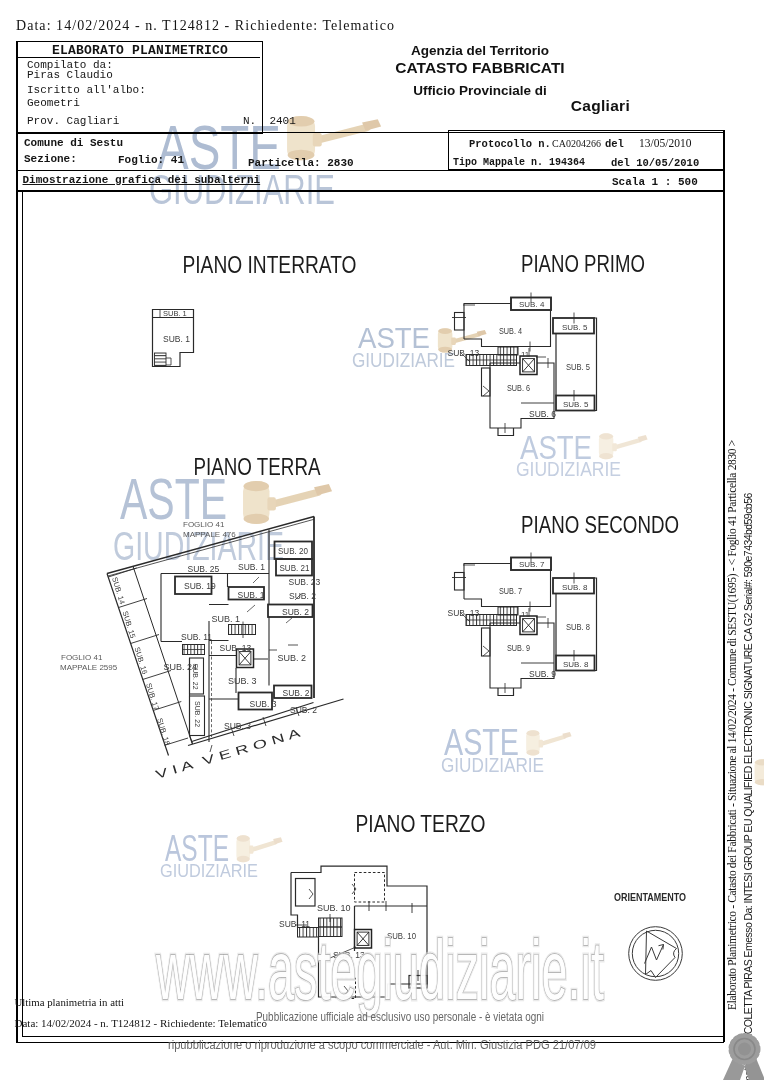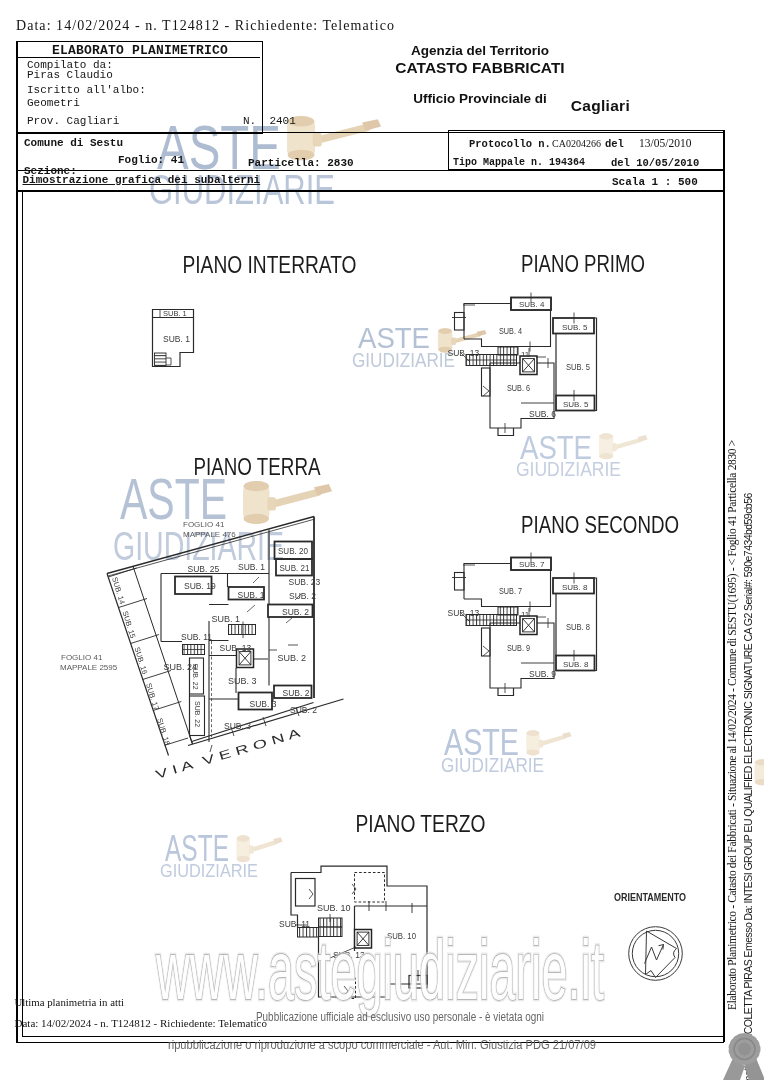--- a/index.html
+++ b/index.html
@@ -66,25 +66,25 @@
 <div class="ln" style="left:18px;top:57px;width:242px;height:1.4px;"></div>
 <div class="abs mono" style="left:27px;top:58.5px;font-size:11px;">Compilato da:</div>
 <div class="abs mono" style="left:27px;top:68.5px;font-size:11px;">Piras Claudio</div>
 <div class="abs mono" style="left:27px;top:84px;font-size:11px;">Iscritto all'albo:</div>
 <div class="abs mono" style="left:27px;top:97px;font-size:11px;">Geometri</div>
 <div class="abs mono" style="left:27px;top:114.5px;font-size:11px;">Prov. Cagliari</div>
 <div class="abs mono" style="left:195px;top:114.5px;font-size:11px;padding-left:48px;">N.&nbsp;&nbsp;2401</div>
 
 <div class="abs" style="left:330px;top:43px;width:300px;text-align:center;font-weight:bold;font-size:13.5px;color:#111;">Agenzia del Territorio</div>
 <div class="abs" style="left:330px;top:59px;width:300px;text-align:center;font-weight:bold;font-size:15.5px;color:#111;">CATASTO FABBRICATI</div>
-<div class="abs" style="left:330px;top:82.5px;width:300px;text-align:center;font-weight:bold;font-size:13.5px;color:#111;margin-top:8px;">Ufficio Provinciale di</div>
+<div class="abs" style="left:330px;top:82.5px;width:300px;text-align:center;font-weight:bold;font-size:13.5px;color:#111;">Ufficio Provinciale di</div>
 <div class="abs" style="left:330px;top:96.5px;width:300px;text-align:right;font-weight:bold;font-size:15.5px;letter-spacing:0.3px;color:#111;">Cagliari</div>
 
 <div class="abs mono" style="left:24px;top:136.5px;font-size:11px;font-weight:bold;">Comune di Sestu</div>
-<div class="abs mono" style="left:24px;top:165px;font-size:11px;font-weight:bold;">Sezione:</div>
+<div class="abs mono" style="left:24px;top:153px;font-size:11px;font-weight:bold;">Sezione:</div>
 <div class="abs mono" style="left:118px;top:153.5px;font-size:11px;font-weight:bold;">Foglio: 41</div>
 <div class="abs mono" style="left:248px;top:156.5px;font-size:11px;font-weight:bold;">Particella: 2830</div>
 <div class="abs mono" style="left:22.5px;top:173.5px;font-size:11px;font-weight:bold;text-decoration:underline;">Dimostrazione grafica dei subalterni</div>
 <div class="abs mono" style="left:612px;top:176px;width:100px;font-size:11px;font-weight:bold;">Scala 1 : 500</div>
 
 <div class="abs" style="left:447.5px;top:129.5px;width:276px;height:40px;border:1.5px solid #000;box-sizing:border-box;"></div>
 <div class="abs mono" style="left:469px;top:138px;font-size:10.5px;font-weight:bold;">Protocollo n.</div>
 <div class="abs serif" style="left:552px;top:137.5px;font-size:10px;">CA0204266</div>
 <div class="abs mono" style="left:605px;top:138px;font-size:10.5px;font-weight:bold;">del</div>
 <div class="abs serif" style="left:639px;top:137px;font-size:11.5px;">13/05/2010</div>

